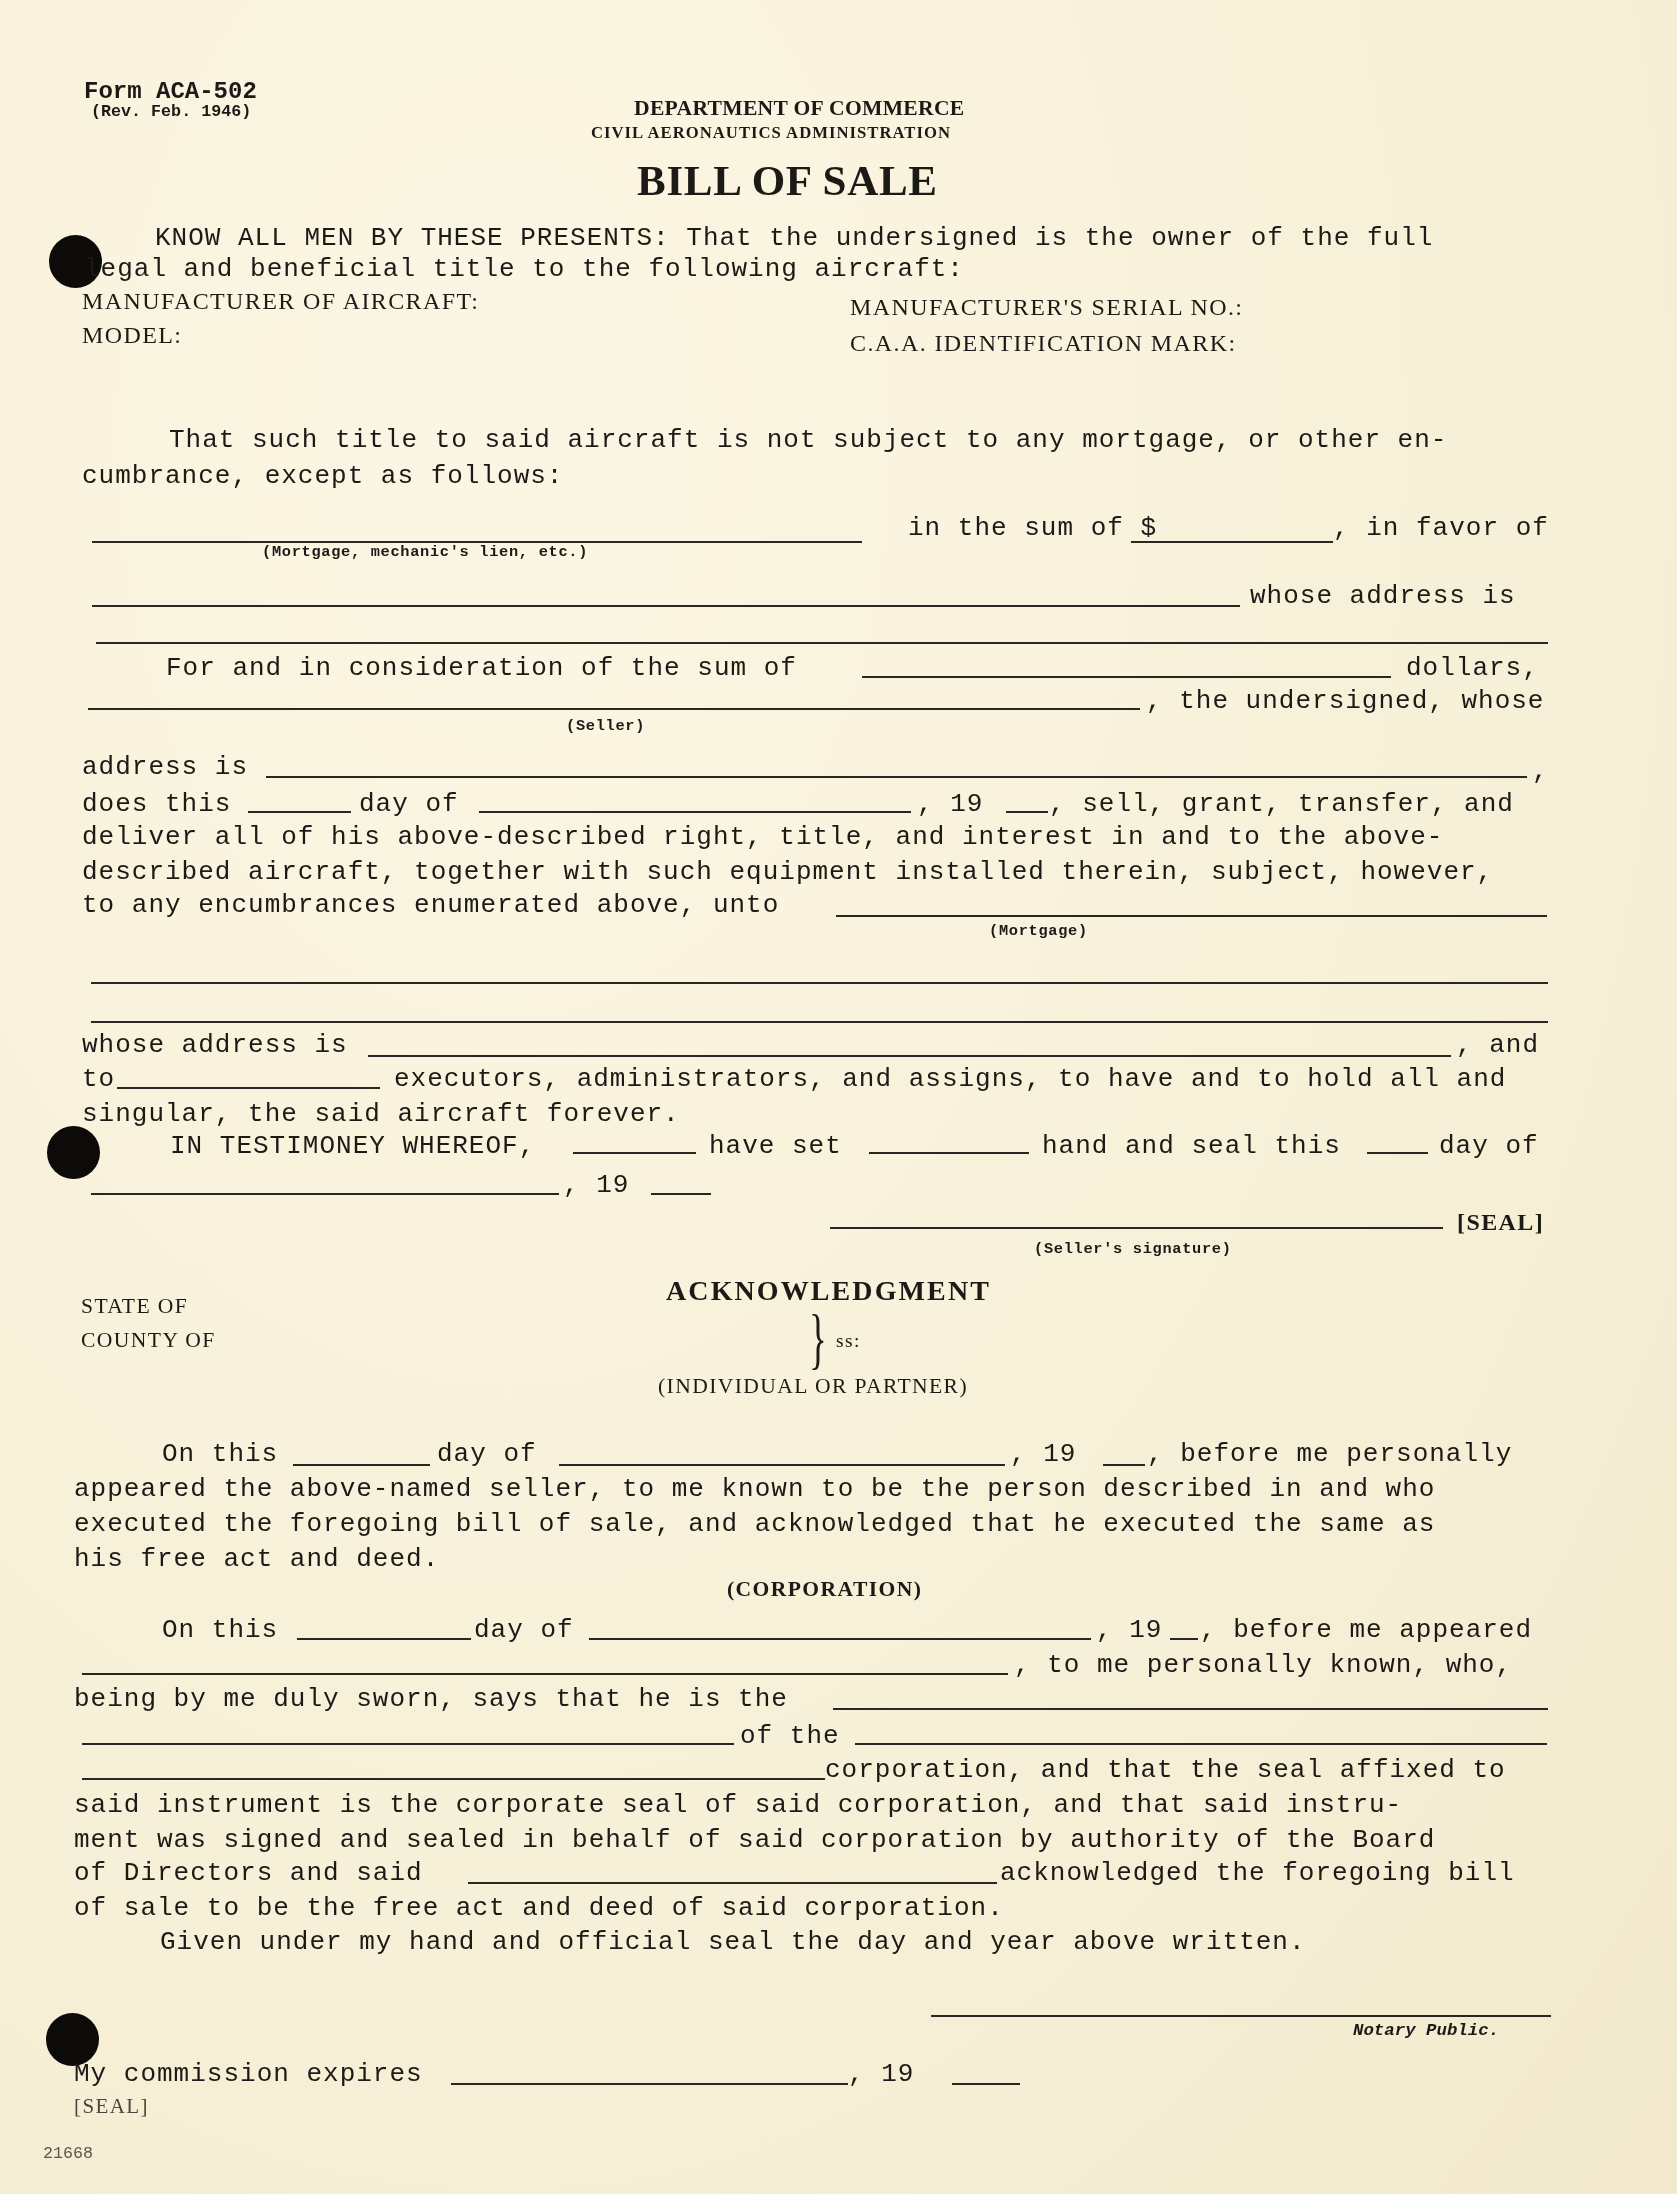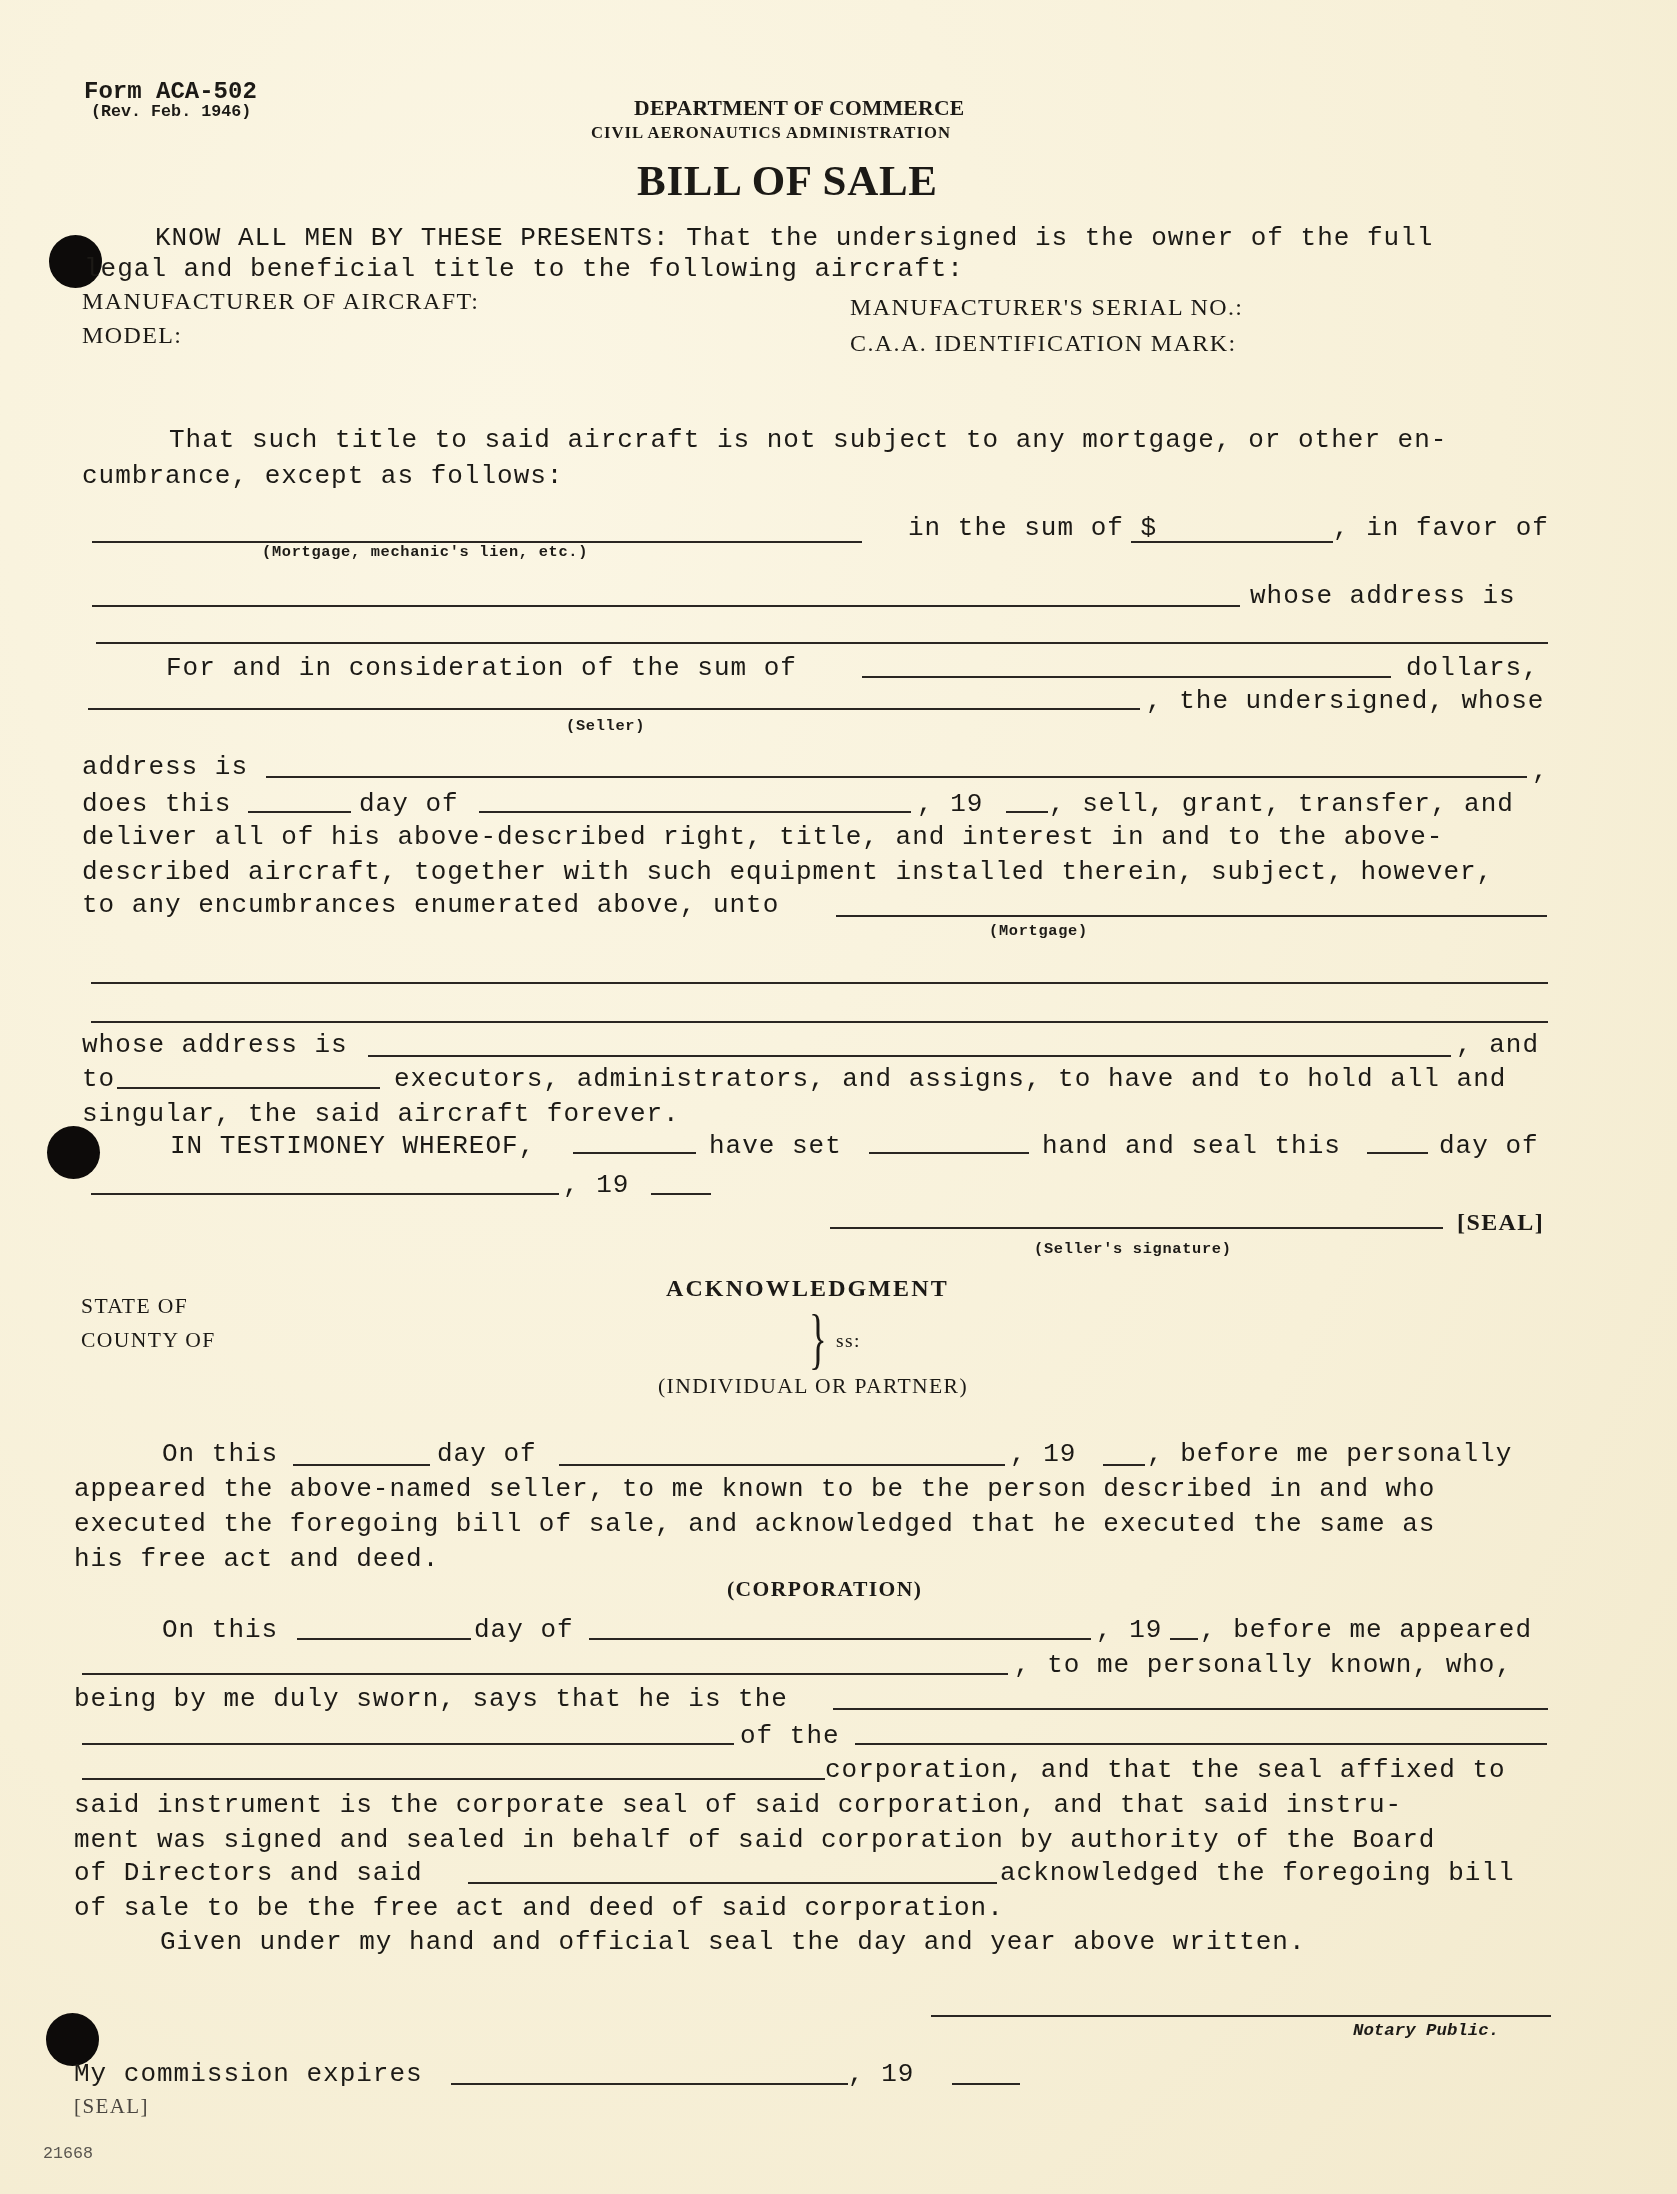--- a/index.html
+++ b/index.html
@@ -109,21 +109,21 @@
   <div class="line" style="left:91px; top:1193px; width:468px;"></div>
   <div class="abs type" style="left:563px; top:1170px;">, 19</div>
   <div class="line" style="left:651px; top:1193px; width:60px;"></div>
 
   <div class="line" style="left:830px; top:1227px; width:613px;"></div>
   <div class="abs caps" style="left:1457px; top:1209px; font-weight:bold;">[SEAL]</div>
   <div class="abs small" style="left:1034px; top:1240px;">(Seller's signature)</div>
 </div>
 
 <div>
-  <div class="abs serif-head" style="left:666px; top:1261px; font-size:24px; letter-spacing:2.1px;">ACKNOWLEDGMENT</div>
+  <div class="abs serif-head" style="left:666px; top:1261px; font-size:28px; letter-spacing:2.1px;">ACKNOWLEDGMENT</div>
   <div class="abs caps" style="left:81px; top:1294px; font-size:21.6px;">STATE OF</div>
   <div class="abs caps" style="left:81px; top:1328px; font-size:21.6px;">COUNTY OF</div>
   <div class="brace" style="left:809px; top:1300px;">}</div>
   <div class="abs caps" style="left:836px; top:1330px; font-size:19.5px;">ss:</div>
   <div class="abs caps" style="left:658px; top:1374px; font-size:21.6px;">(INDIVIDUAL OR PARTNER)</div>
 
   <div class="abs type" style="left:162px; top:1439px;">On this</div>
   <div class="line" style="left:293px; top:1464px; width:137px;"></div>
   <div class="abs type" style="left:437px; top:1439px;">day of</div>
   <div class="line" style="left:559px; top:1464px; width:446px;"></div>

